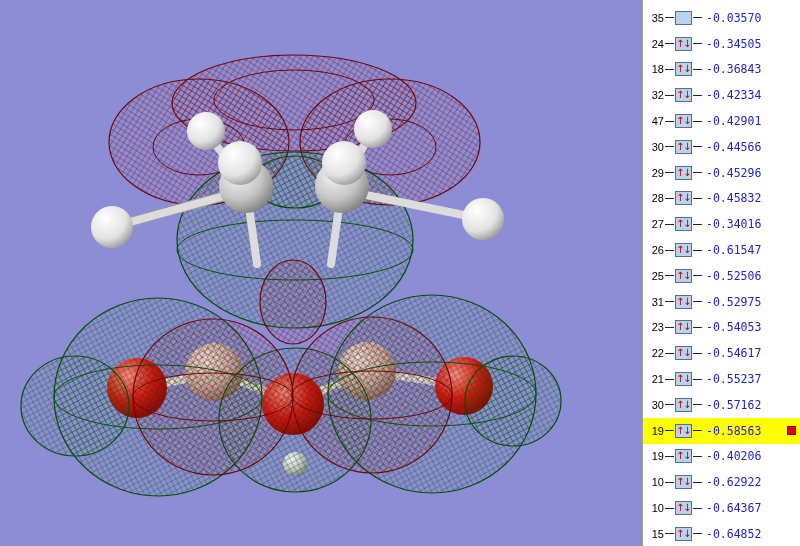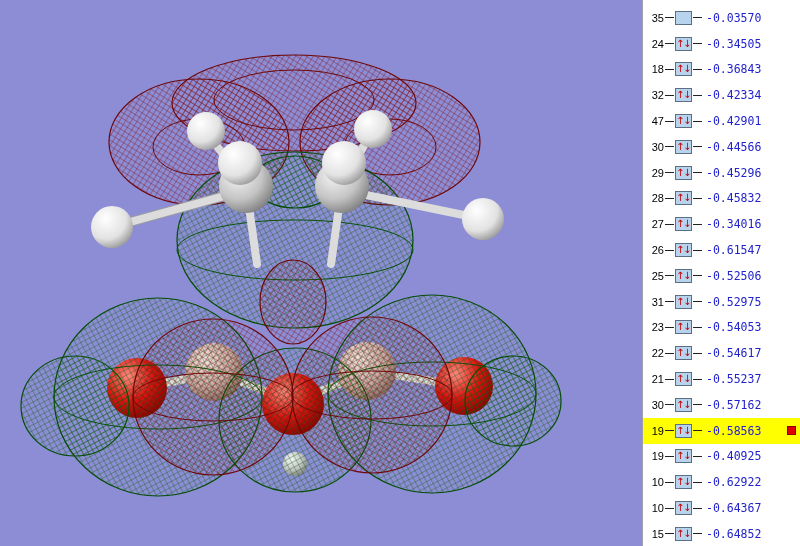--- a/index.html
+++ b/index.html
@@ -351,21 +351,21 @@
   </div>
 
   <div class="orb-row">
     <span class="orb-num">19</span>
     <span class="orb-line"></span>
     <span class="orb-icon">
             <span class="au">↑</span>
             <span class="ad">↓</span>
           </span>
     <span class="orb-line"></span>
-    <span class="orb-value">-0.40925</span>
+    <span class="orb-value">-0.40206</span>
     <span class="orb-marker" style="visibility: hidden;"></span>
   </div>
 
   <div class="orb-row">
     <span class="orb-num">10</span>
     <span class="orb-line"></span>
     <span class="orb-icon">
             <span class="au">↑</span>
             <span class="ad">↓</span>
           </span>

